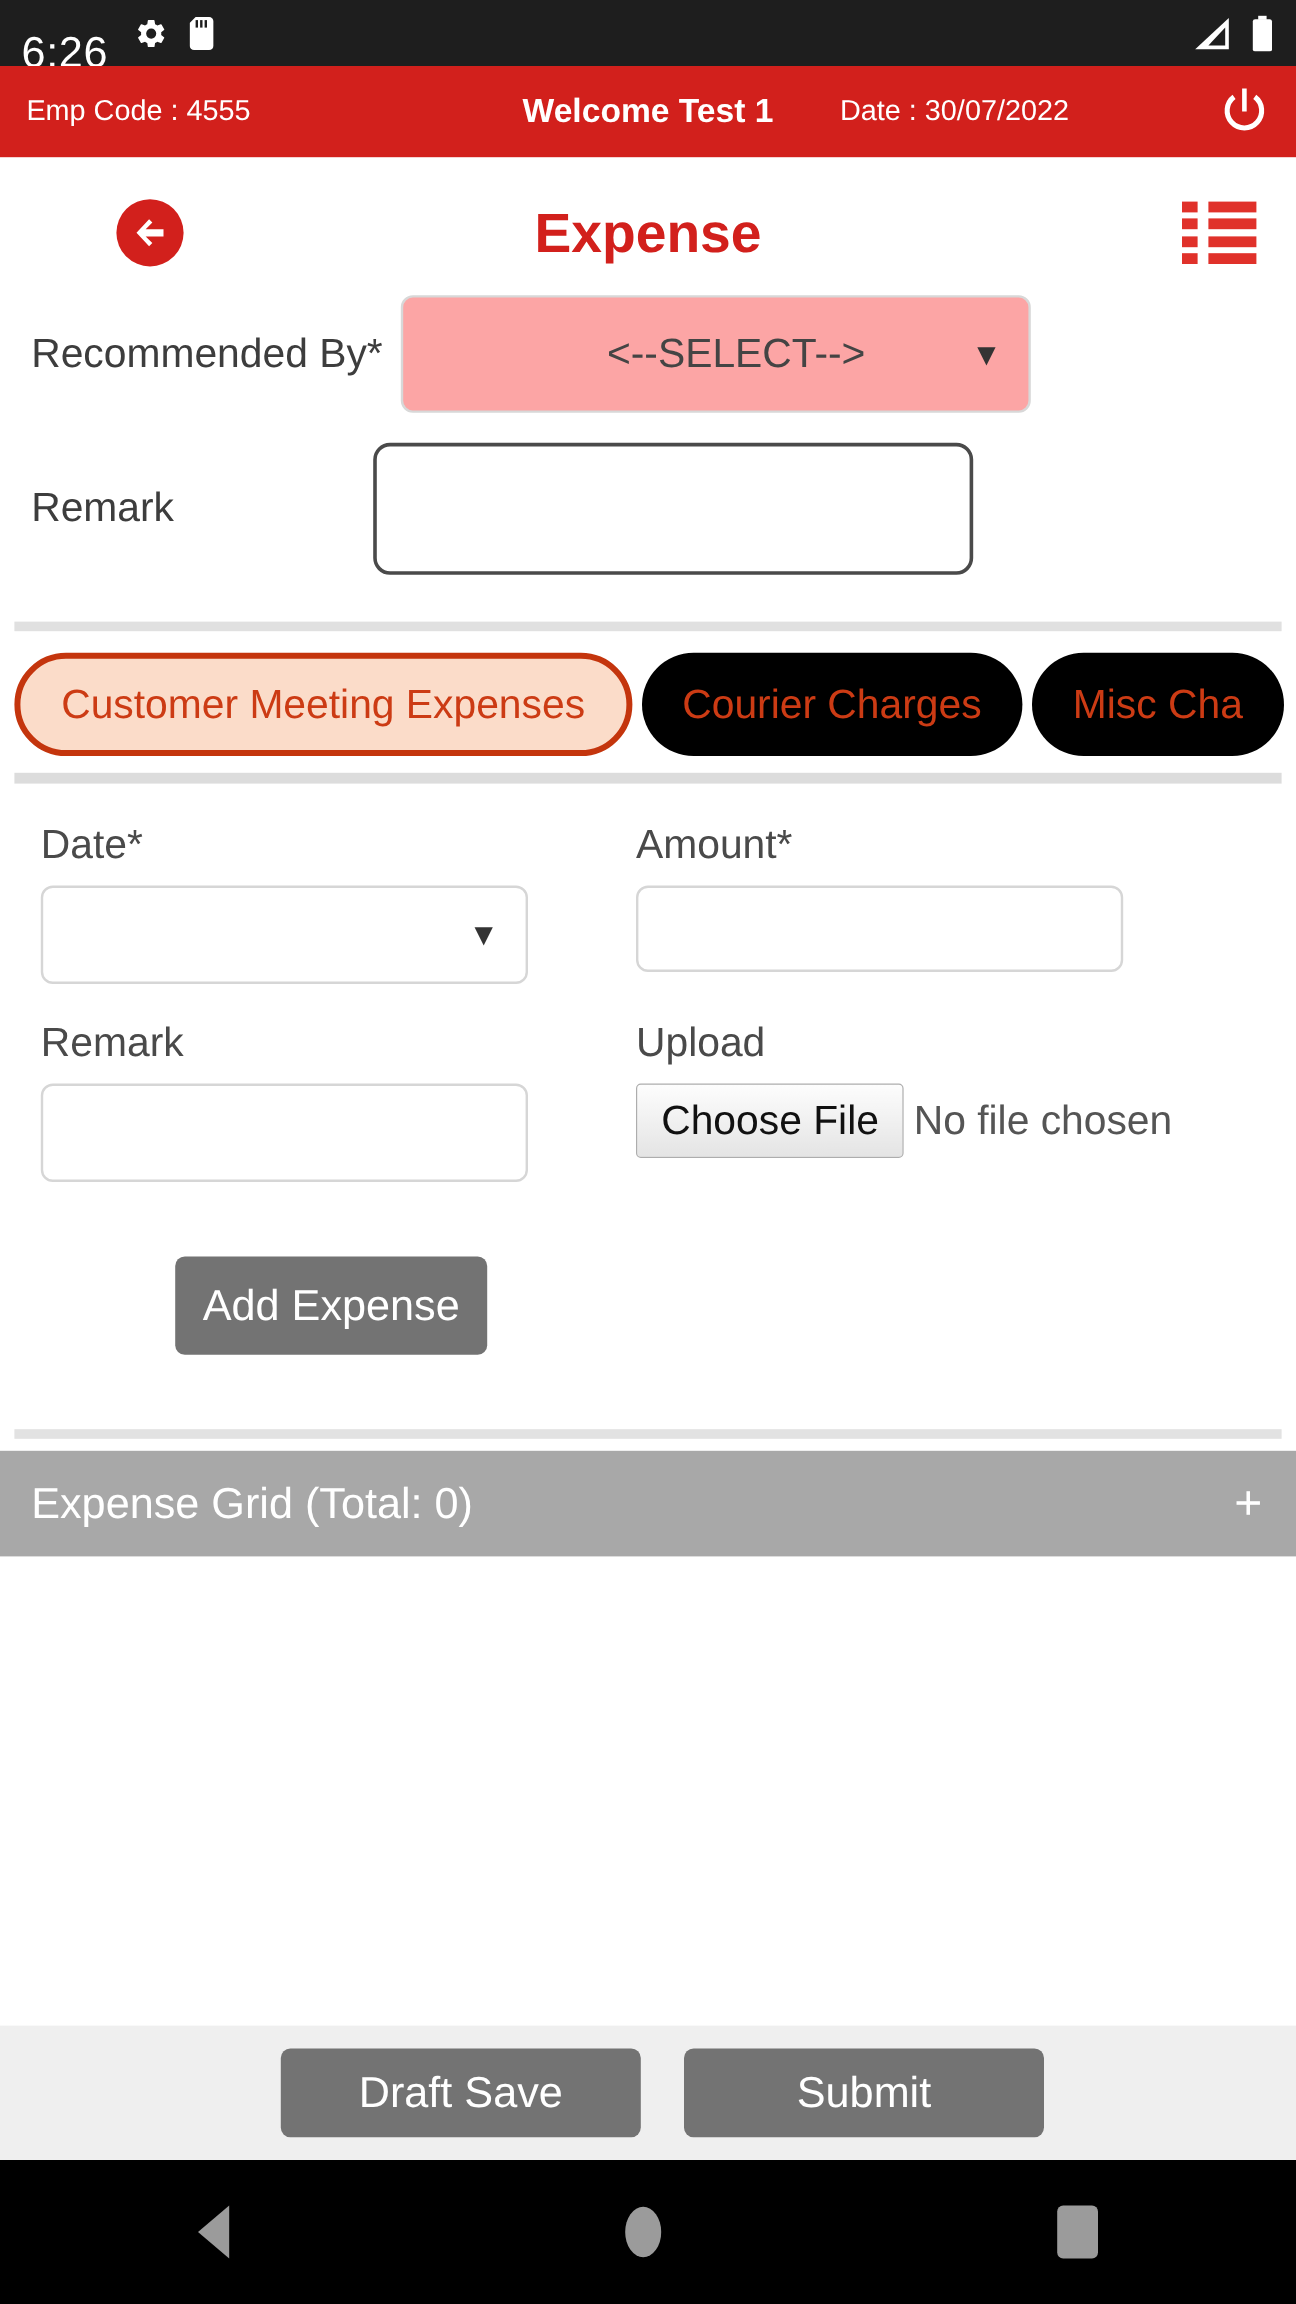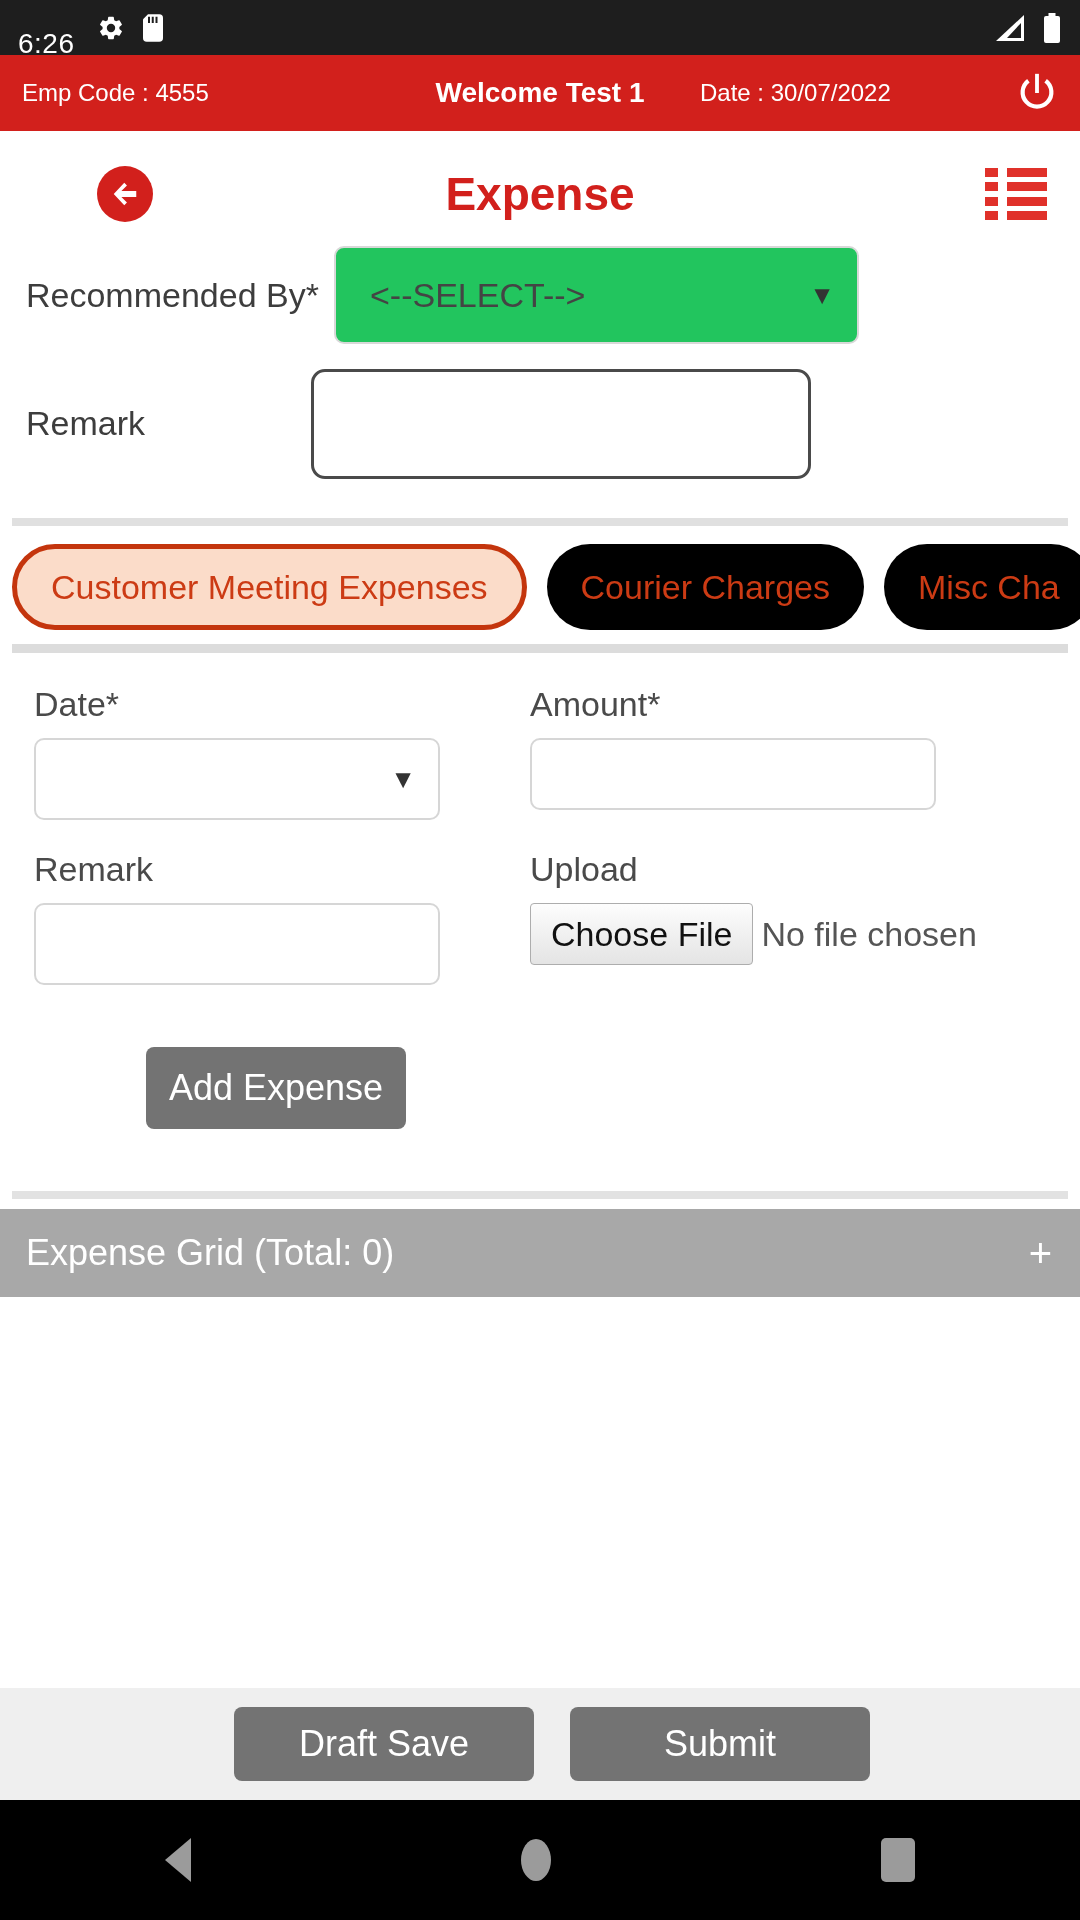--- a/index.html
+++ b/index.html
@@ -9,21 +9,21 @@
     font-family:"Liberation Sans", sans-serif;
     overflow:hidden;
   }
   #screen { position:relative; width:1080px; height:1920px; background:#fff; }
 
   
   .statusbar{
     height:55px; background:#1e1e1e; color:#fff;
     display:flex; align-items:center; padding:0 18px;
   }
-  .sb-time{ font-size:28px; letter-spacing:.5px;margin-top:32px; }
+  .sb-time{ font-size:36px; letter-spacing:.5px;margin-top:32px; }
   .sb-icons-left{ display:flex; align-items:center; gap:18px; margin-left:22px; }
   .sb-spacer{ flex:1; }
   .sb-icons-right{ display:flex; align-items:center; gap:14px; }
   .gear-ic{ width:28px; height:28px; }
   .sd-ic{ width:20px; height:28px; }
   .sig-ic{ width:34px; height:28px; }
   .bat-ic{ width:20px; height:30px; }
 
   
   .empbar{
@@ -66,40 +66,40 @@
   
   .form-top{ padding:0 24px; }
   .frow{ display:flex; align-items:center; }
   .frow-rec{ height:112px; }
   .frow-rem{ height:145px; }
   .flabel{
     width:310px; font-size:34px; color:#3d3d3d; padding-left:2px;
   }
   .select-box{
     position:relative; width:525px; height:98px;
-    border:2px solid #d8d8d8; border-radius:10px; background:#22c55e;
+    border:2px solid #d8d8d8; border-radius:10px; background:#fca5a5;
     display:flex; align-items:center; padding-left:34px;
-    font-size:34px; color:#444;
+    font-size:34px; color:#444;justify-content:center;
   }
   .select-box .caret{
     position:absolute; right:22px; font-size:26px; color:#333;
   }
   .remark-box{
     width:500px; height:110px;
     border:3px solid #4a4a4a; border-radius:14px; background:#fff;
     margin-left:-23px;
   }
 
   .divider{
     height:8px; background:#e0e0e0; margin:22px 12px 0 12px;
   }
 
   
   .chips-wrap{
-    display:flex; gap:20px; padding:18px 12px 14px 12px;
+    display:flex; gap:8px; padding:18px 12px 14px 12px;
     overflow:hidden; white-space:nowrap;
   }
   .chip{
     flex:0 0 auto; height:86px; border-radius:43px;
     background:#000000; color:#cc3b14; font-size:34px;
     display:flex; align-items:center; justify-content:center;
     padding:0 34px;
   }
   .chip.active{ border:5px solid #c4350d; background:#fbdcc9; }
 

